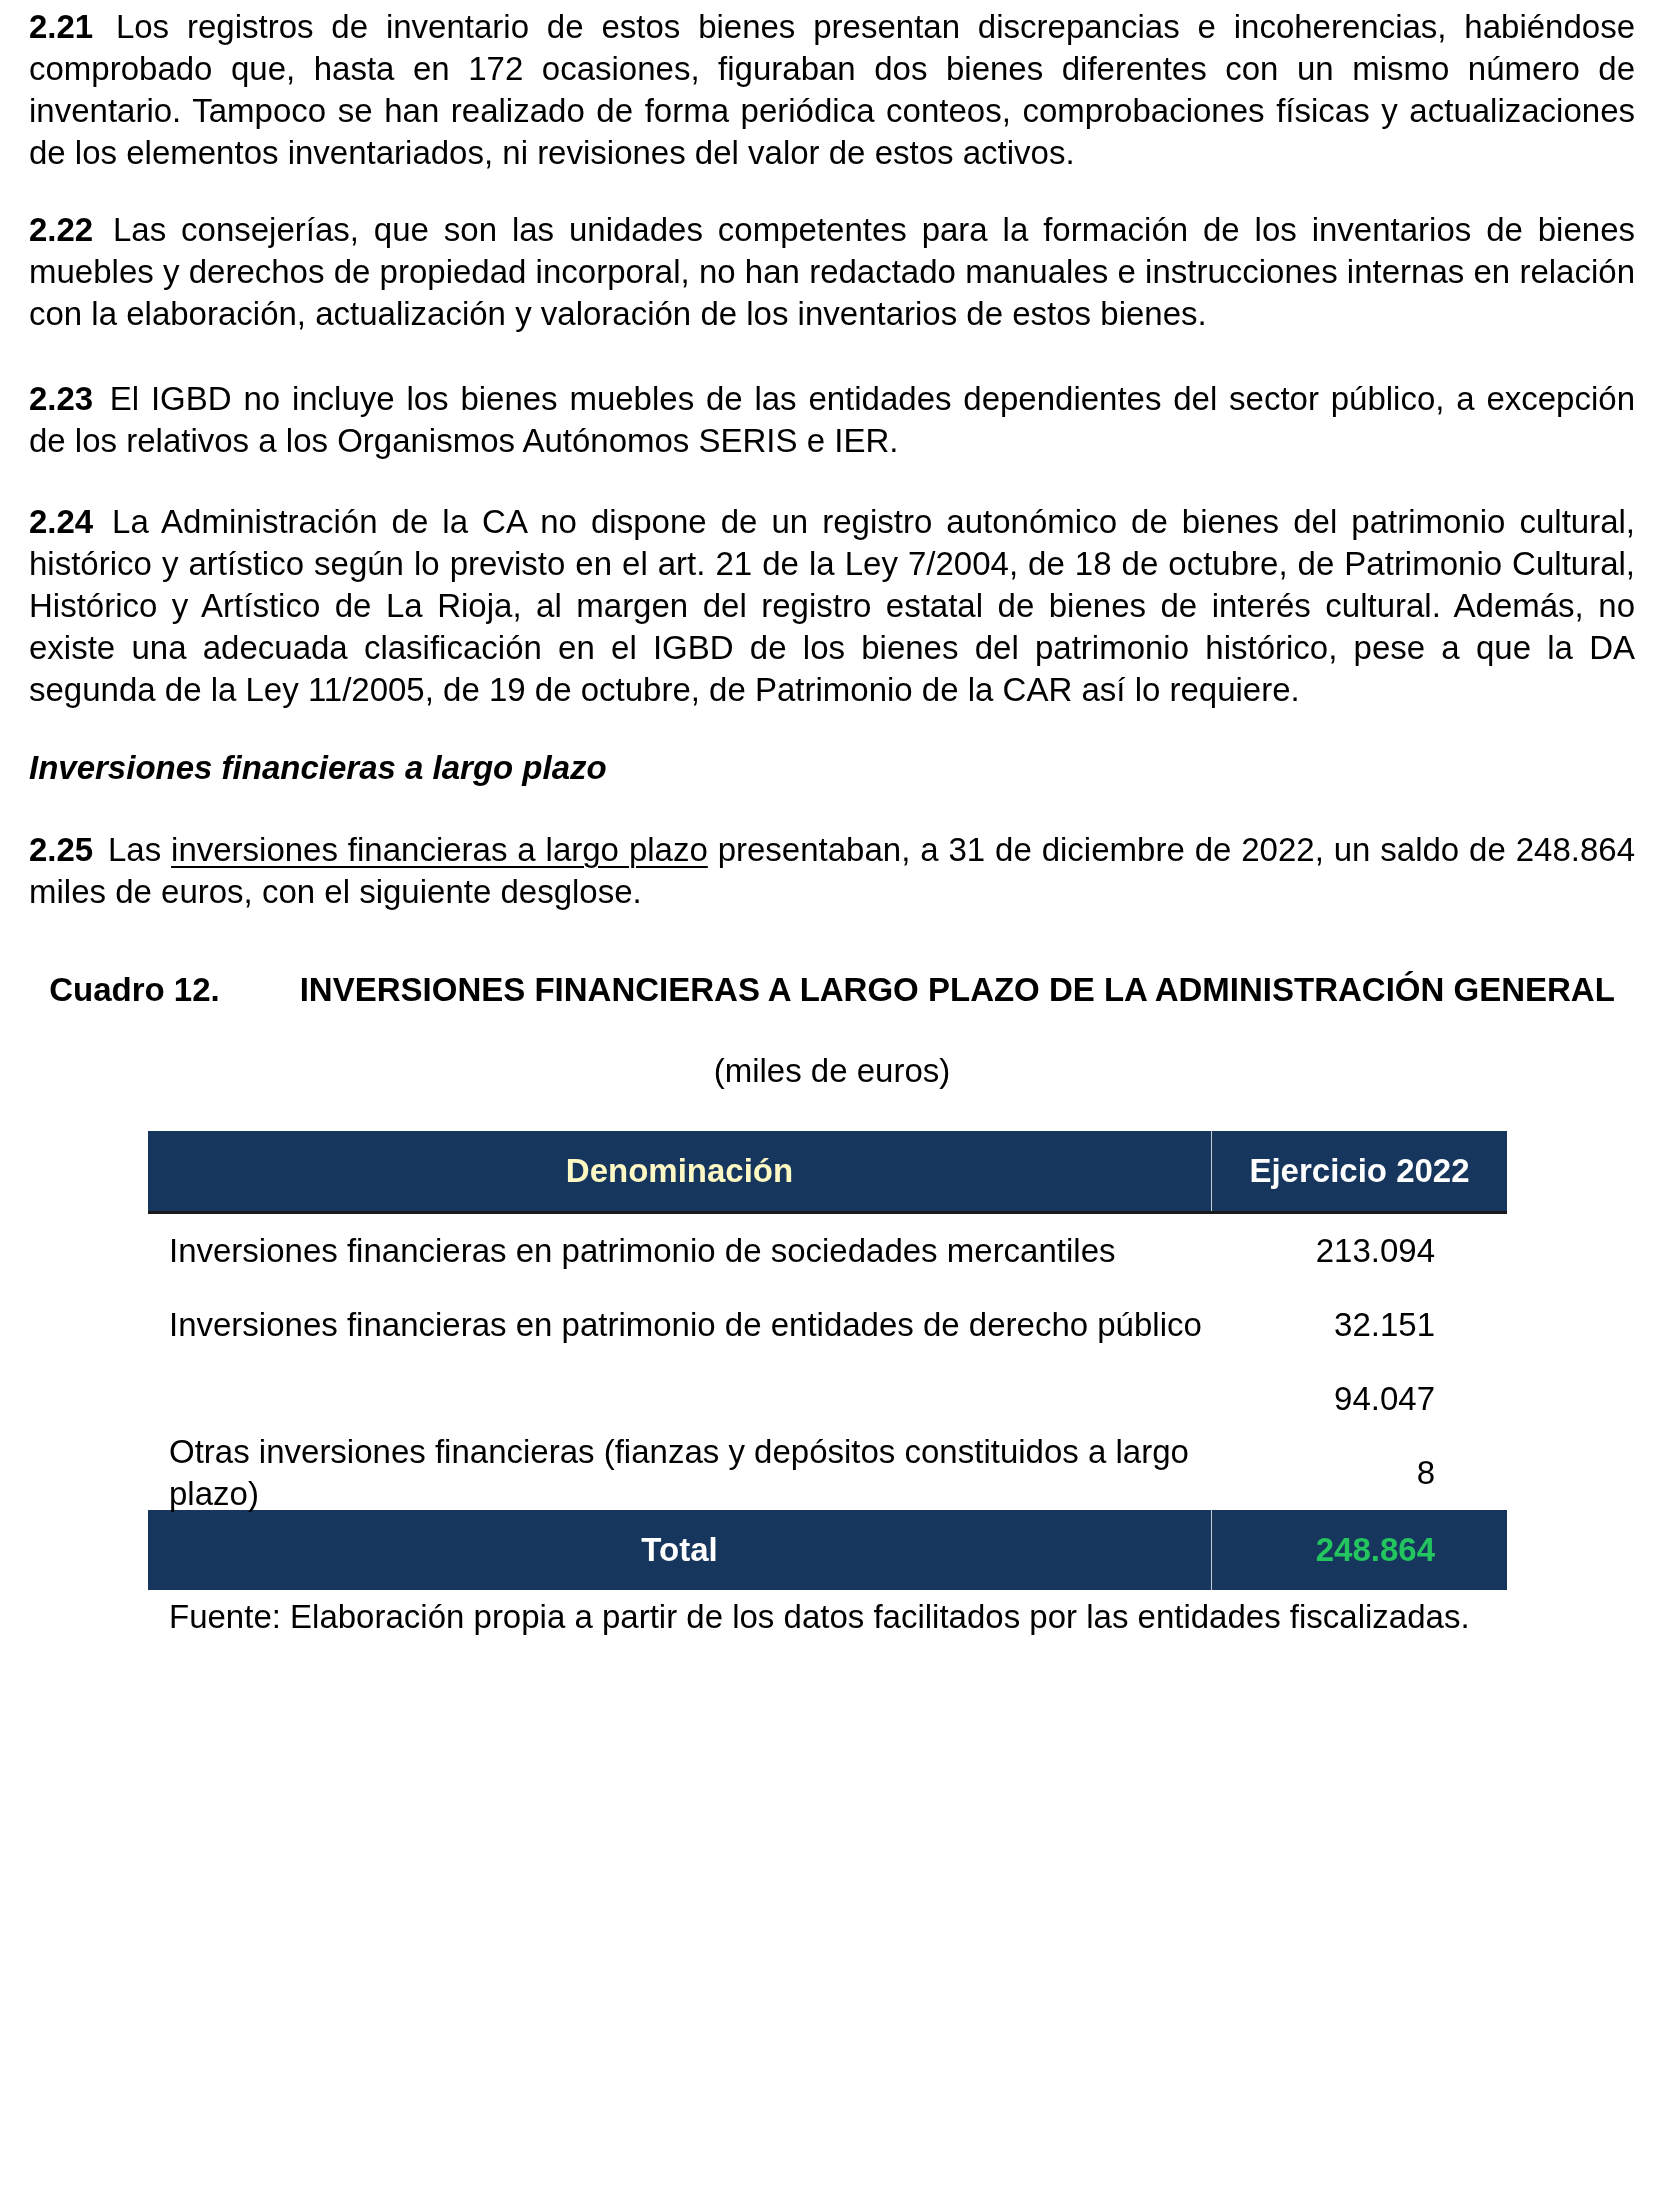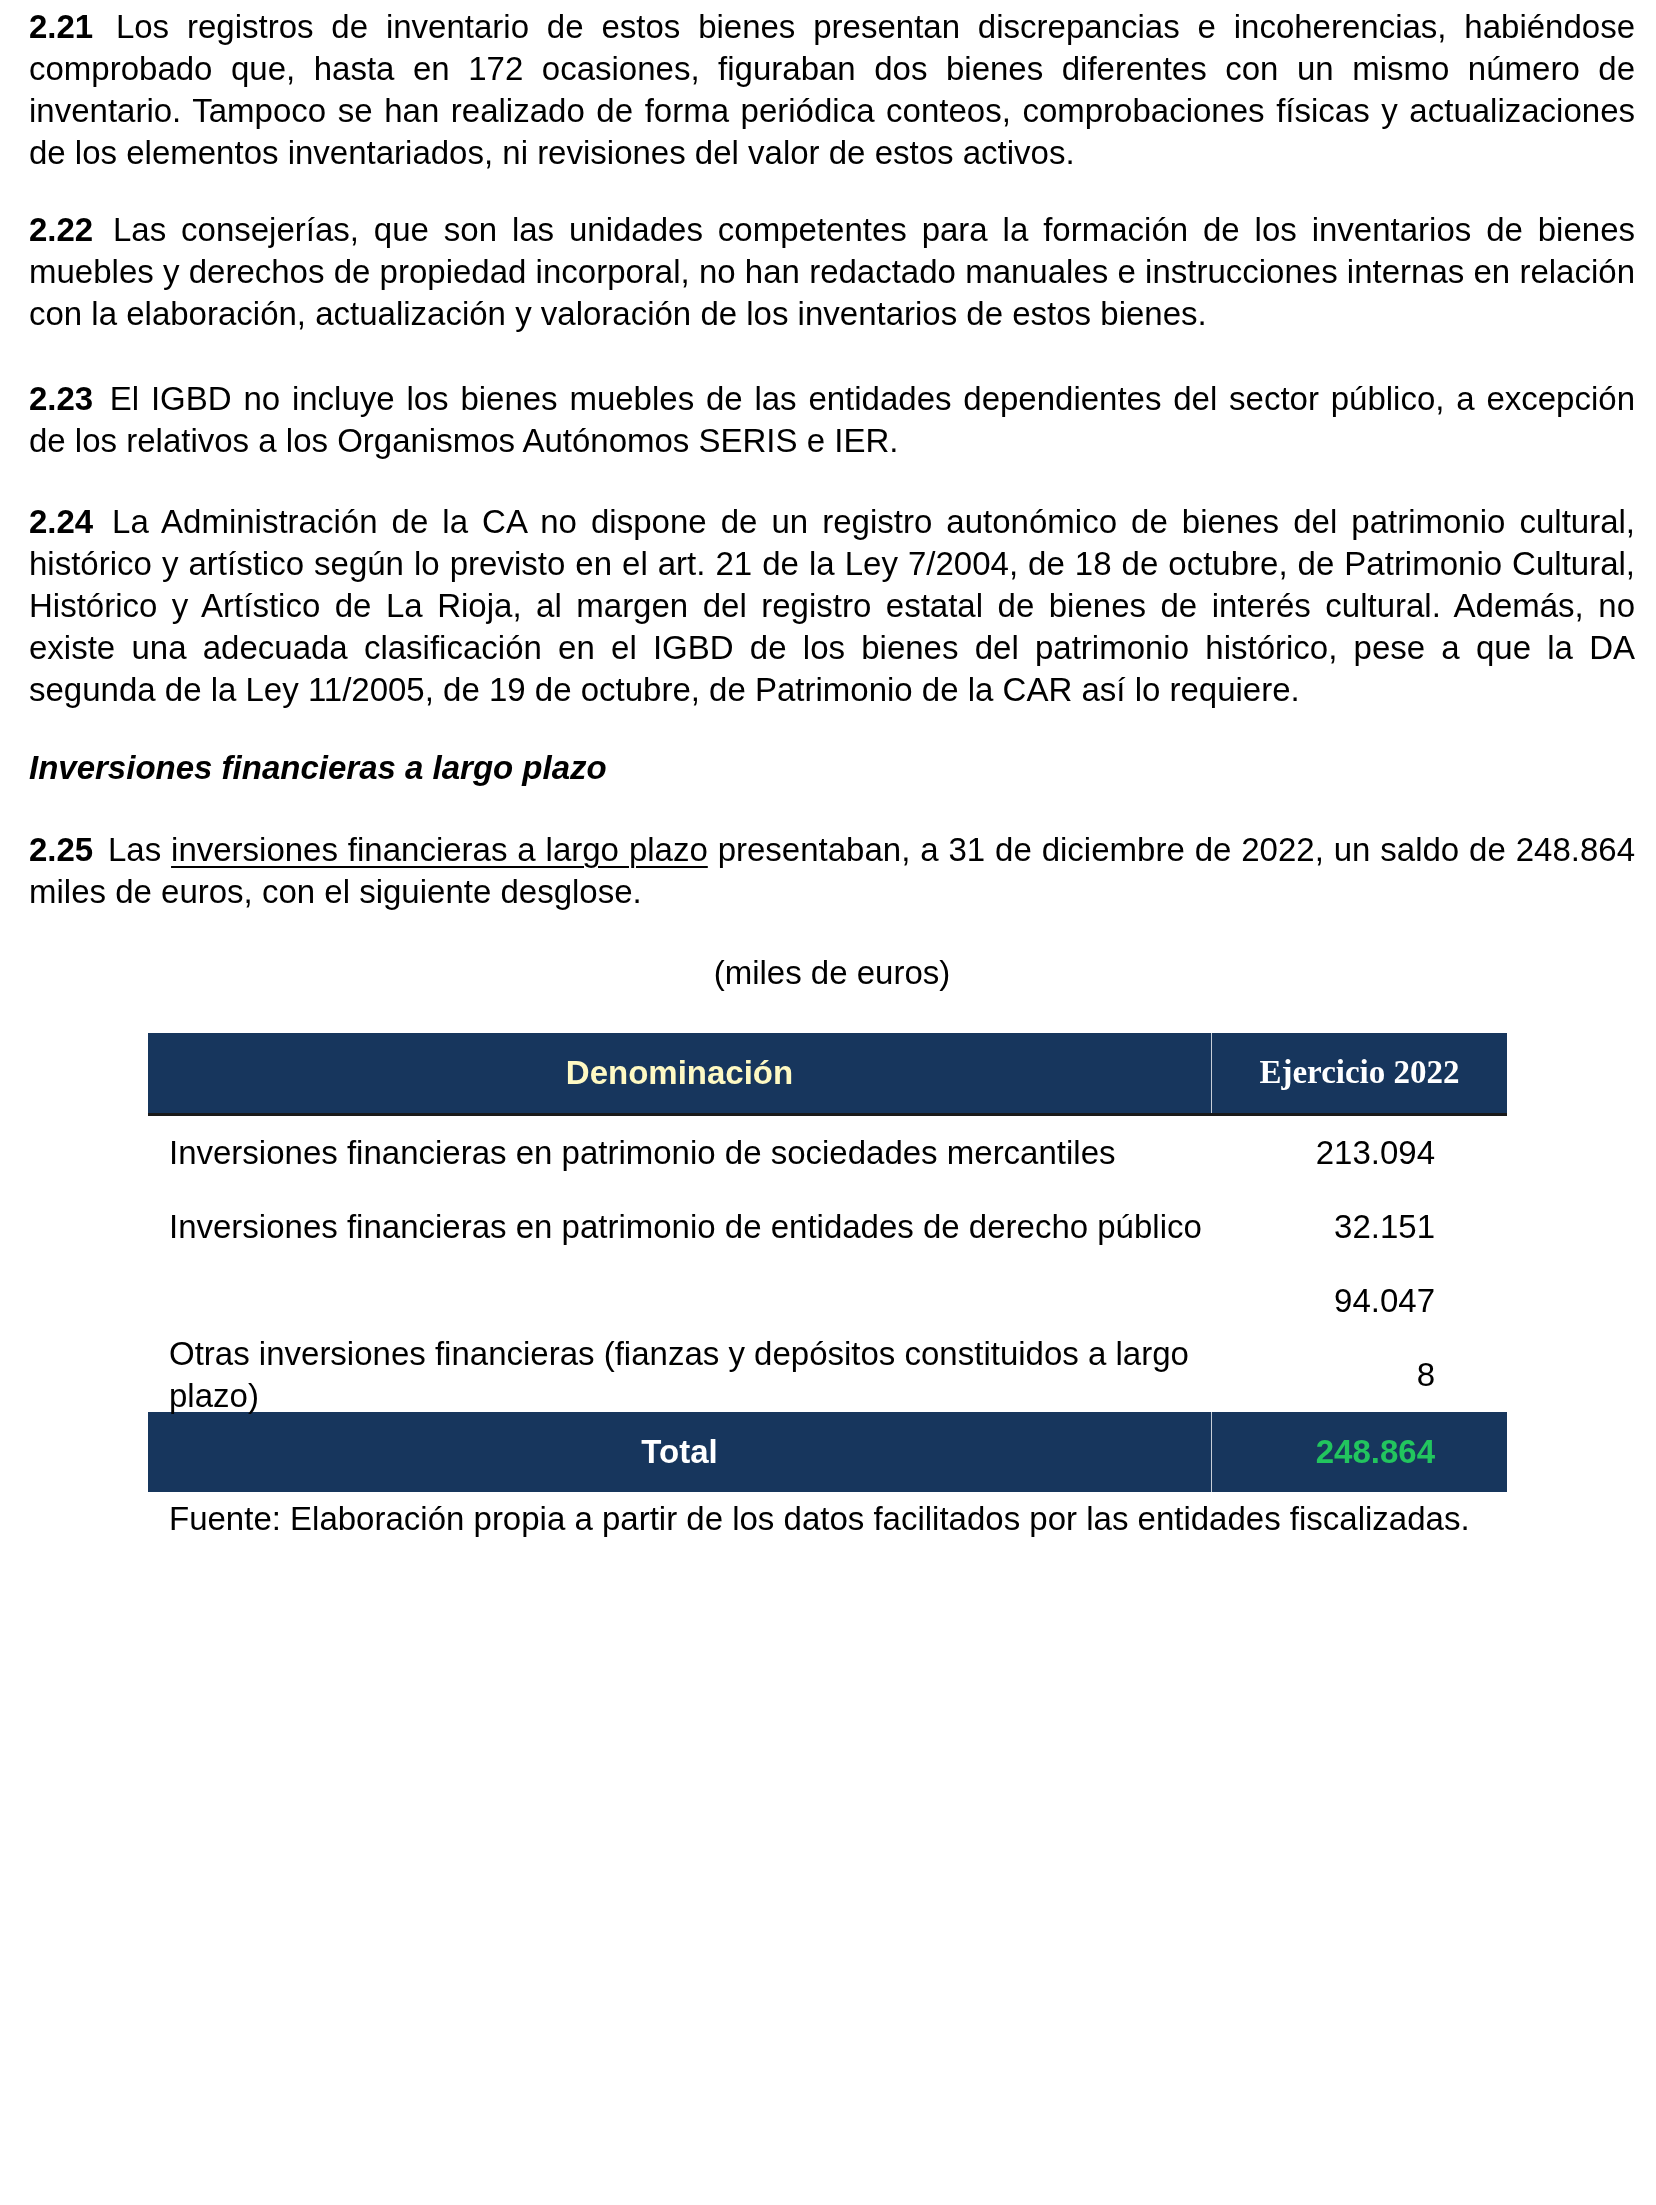--- a/index.html
+++ b/index.html
@@ -81,21 +81,21 @@
     height:100%;
     display:flex;align-items:center;justify-content:center;
   }
   .th-c2{
     flex:1;
     text-align:center;
     color:#fff;
     font-weight:bold;
     font-size:33px;
     height:100%;
-    display:flex;align-items:center;justify-content:center;font-family:Liberation Serif, serif;
+    display:flex;align-items:center;justify-content:center;
   }
   .tbl-row{
     display:flex;
     height:74px;
     align-items:center;
     background:#fff;
   }
   .td-label{
     width:1064px;
     box-sizing:border-box;
@@ -155,20 +155,23 @@
   <p class="para m-p22"><b class="pnum">2.22</b><span> Las consejerías, que son las unidades competentes para la formación de los inventarios de bienes muebles y derechos de propiedad incorporal, no han redactado manuales e instrucciones internas en relación con la elaboración, actualización y valoración de los inventarios de estos bienes.</span></p>
 
   <p class="para m-p23"><b class="pnum">2.23</b><span> El IGBD no incluye los bienes muebles de las entidades dependientes del sector público, a excepción de los relativos a los Organismos Autónomos SERIS e IER.</span></p>
 
   <p class="para m-p24"><b class="pnum">2.24</b><span> La Administración de la CA no dispone de un registro autonómico de bienes del patrimonio cultural, histórico y artístico según lo previsto en el art. 21 de la Ley 7/2004, de 18 de octubre, de Patrimonio Cultural, Histórico y Artístico de La Rioja, al margen del registro estatal de bienes de interés cultural. Además, no existe una adecuada clasificación en el IGBD de los bienes del patrimonio histórico, pese a que la DA segunda de la Ley 11/2005, de 19 de octubre, de Patrimonio de la CAR así lo requiere.</span></p>
 
   <h2 class="section-heading">Inversiones financieras a largo plazo</h2>
 
   <p class="para m-p25"><b class="pnum">2.25</b><span> Las </span><span class="underline">inversiones financieras a largo plazo</span><span> presentaban, a 31 de diciembre de 2022, un saldo de 248.864 miles de euros, con el siguiente desglose.</span></p>
 
+  <div class="caption">
+    <span>Cuadro 12.</span><span class="tab"></span><span>INVERSIONES FINANCIERAS A LARGO PLAZO DE LA ADMINISTRACIÓN GENERAL</span>
+  </div>
 
   <div class="units-note">(miles de euros)</div>
 
   <div class="tbl">
     <div class="tbl-header">
       <div class="th-c1">Denominación</div>
       <div class="th-c2">Ejercicio 2022</div>
     </div>
 
     <div class="tbl-row">

